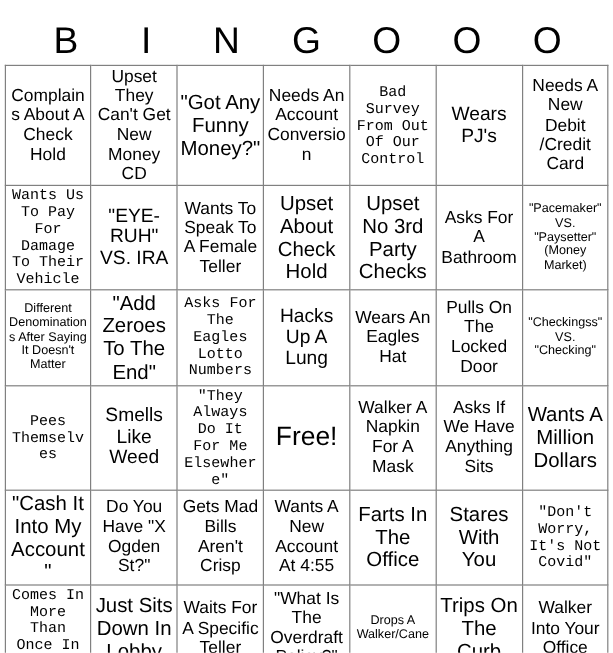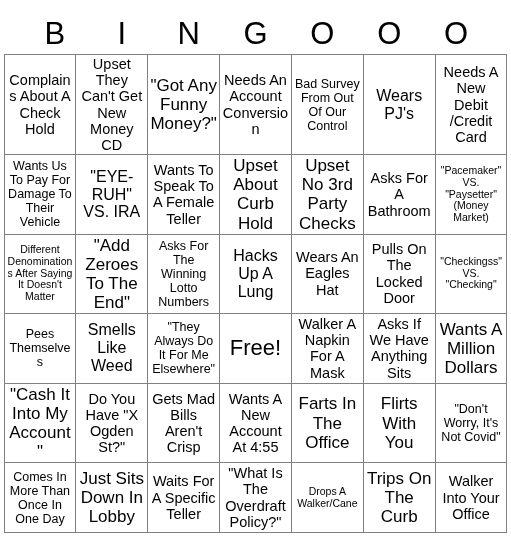--- a/index.html
+++ b/index.html
@@ -56,21 +56,21 @@
     word-wrap: break-word;
   }
   .cell-text {
     display: block;
     line-height: 1.12;
   }
   
   .fs-xl  { font-size: 16px; }
   .fs-lg  { font-size: 17px; }
   .fs-md  { font-size: 14.5px; }
-  .fs-sm  { font-size: 12.5px; }
+  .fs-sm  { font-size: 12.5px; font-family: Liberation Mono, monospace; }
   .fs-xs  { font-size: 10.5px; }
   .free .cell-text { font-size: 22px; }
 </style>
 </head>
 <body>
 
 <div class="card">
 
   <div class="header">
       <div class="header-letter">B</div>
@@ -111,41 +111,41 @@
           <td>
             <span class="cell-text fs-sm">Wants Us To Pay For Damage To Their Vehicle</span>
           </td>
           <td>
             <span class="cell-text fs-xl">"EYE-RUH" VS. IRA</span>
           </td>
           <td>
             <span class="cell-text fs-md">Wants To Speak To A Female Teller</span>
           </td>
           <td>
-            <span class="cell-text fs-lg">Upset About Curb Hold</span>
+            <span class="cell-text fs-lg">Upset About Check Hold</span>
           </td>
           <td>
             <span class="cell-text fs-lg">Upset No 3rd Party Checks</span>
           </td>
           <td>
             <span class="cell-text fs-md">Asks For A Bathroom</span>
           </td>
           <td>
             <span class="cell-text fs-xs">"Pacemaker" VS. "Paysetter" (Money Market)</span>
           </td>
         </tr>
         <tr>
           <td>
             <span class="cell-text fs-xs">Different Denominations After Saying It Doesn't Matter</span>
           </td>
           <td>
             <span class="cell-text fs-lg">"Add Zeroes To The End"</span>
           </td>
           <td>
-            <span class="cell-text fs-sm">Asks For The Winning Lotto Numbers</span>
+            <span class="cell-text fs-sm">Asks For The Eagles Lotto Numbers</span>
           </td>
           <td>
             <span class="cell-text fs-xl">Hacks Up A Lung</span>
           </td>
           <td>
             <span class="cell-text fs-md">Wears An Eagles Hat</span>
           </td>
           <td>
             <span class="cell-text fs-md">Pulls On The Locked Door</span>
           </td>
@@ -186,21 +186,21 @@
           <td>
             <span class="cell-text fs-md">Gets Mad Bills Aren't Crisp</span>
           </td>
           <td>
             <span class="cell-text fs-md">Wants A New Account At 4:55</span>
           </td>
           <td>
             <span class="cell-text fs-lg">Farts In The Office</span>
           </td>
           <td>
-            <span class="cell-text fs-lg">Flirts With You</span>
+            <span class="cell-text fs-lg">Stares With You</span>
           </td>
           <td>
             <span class="cell-text fs-sm">"Don't Worry, It's Not Covid"</span>
           </td>
         </tr>
         <tr>
           <td>
             <span class="cell-text fs-sm">Comes In More Than Once In One Day</span>
           </td>
           <td>

